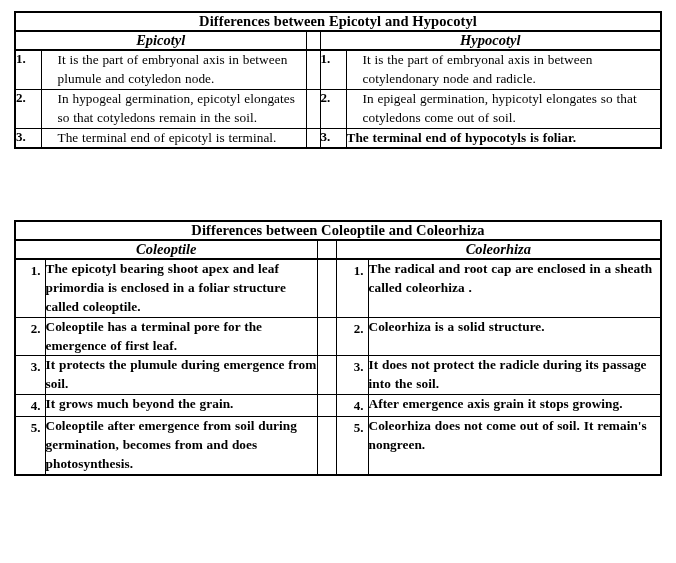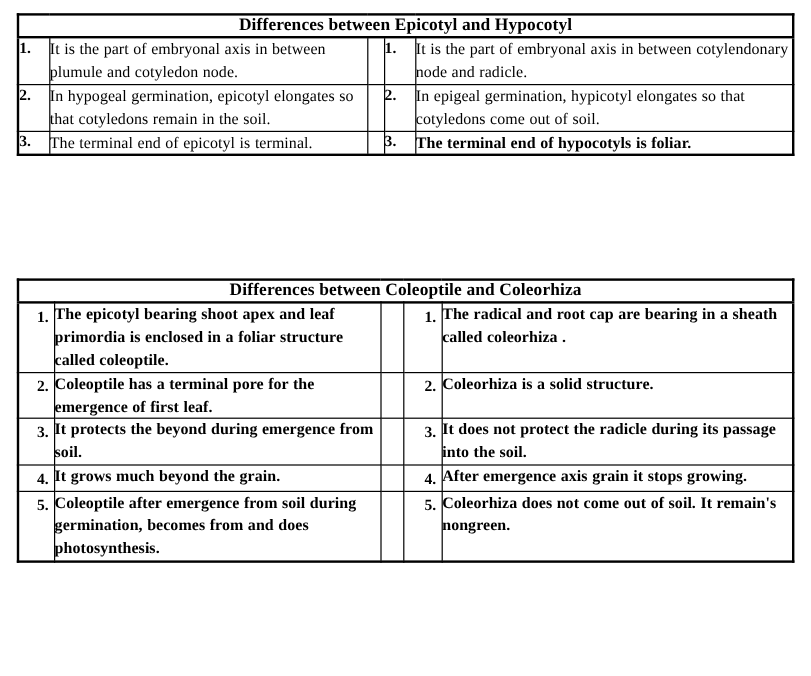--- a/index.html
+++ b/index.html
@@ -83,33 +83,34 @@
     font-size: 13.3px;
     line-height: 1.42;
     padding: 3px 4px 3px 5px;
     text-align: left;
     font-weight: bold;
     letter-spacing: 0.05px;
     word-spacing: 0.4px;
   }
   .text-cell.normal-weight {
     font-weight: normal;
+    padding-left: 16px;
   }
 
   
   #table-epicotyl-hypocotyl {
     left: 14px;
     top: 11px;
     width: 648px;
   }
 
   
   #table-coleoptile-coleorhiza {
     left: 14px;
-    top: 232px;
+    top: 220px;
     width: 648px;
   }
 
   
   .mid-spacer {
     border-left: 1px solid #000000;
     border-right: 1px solid #000000;
   }
 
   
@@ -128,20 +129,25 @@
       <col style="width:26px">
       <col style="width:265px">
       <col style="width:14px">
       <col style="width:26px">
       <col style="width:315px">
     </colgroup>
     <tbody>
       <tr>
         <td class="title-cell" colspan="5">Differences between Epicotyl and Hypocotyl</td>
       </tr>
+      <tr>
+        <td class="subhead-cell" colspan="2">Epicotyl</td>
+        <td class="subhead-cell subhead-gap"></td>
+        <td class="subhead-cell" colspan="2">Hypocotyl</td>
+      </tr>
 
       <tr>
         <td class="num-cell">1.</td>
         <td class="text-cell normal-weight">It is the part of embryonal axis in between plumule and cotyledon node.</td>
         <td class="mid-spacer"></td>
         <td class="num-cell">1.</td>
         <td class="text-cell normal-weight">It is the part of embryonal axis in between cotylendonary node and radicle.</td>
       </tr>
 
       <tr>
@@ -167,40 +173,45 @@
       <col style="width:30px">
       <col style="width:272px">
       <col style="width:19px">
       <col style="width:32px">
       <col style="width:293px">
     </colgroup>
     <tbody>
       <tr>
         <td class="title-cell" colspan="5">Differences between Coleoptile and Coleorhiza</td>
       </tr>
+      <tr>
+        <td class="subhead-cell" colspan="2">Coleoptile</td>
+        <td class="subhead-cell subhead-gap"></td>
+        <td class="subhead-cell" colspan="2">Coleorhiza</td>
+      </tr>
 
       <tr>
         <td class="num-cell num-right">1.</td>
         <td class="text-cell">The epicotyl bearing shoot apex and leaf primordia is enclosed in a foliar structure called coleoptile.</td>
         <td class="mid-spacer"></td>
         <td class="num-cell num-right">1.</td>
-        <td class="text-cell">The radical and root cap are bearing in a sheath called coleorhiza .</td>
+        <td class="text-cell">The radical and root cap are enclosed in a sheath called coleorhiza .</td>
       </tr>
 
       <tr>
         <td class="num-cell num-right">2.</td>
         <td class="text-cell">Coleoptile has a terminal pore for the emergence of first leaf.</td>
         <td class="mid-spacer"></td>
         <td class="num-cell num-right">2.</td>
         <td class="text-cell pad-extra">Coleorhiza is a solid structure.</td>
       </tr>
 
       <tr>
         <td class="num-cell num-right">3.</td>
-        <td class="text-cell">It protects the beyond during emergence from soil.</td>
+        <td class="text-cell">It protects the plumule during emergence from soil.</td>
         <td class="mid-spacer"></td>
         <td class="num-cell num-right">3.</td>
         <td class="text-cell">It does not protect the radicle during its passage into the soil.</td>
       </tr>
 
       <tr>
         <td class="num-cell num-right">4.</td>
         <td class="text-cell pad-extra">It grows much beyond the grain.</td>
         <td class="mid-spacer"></td>
         <td class="num-cell num-right">4.</td>

